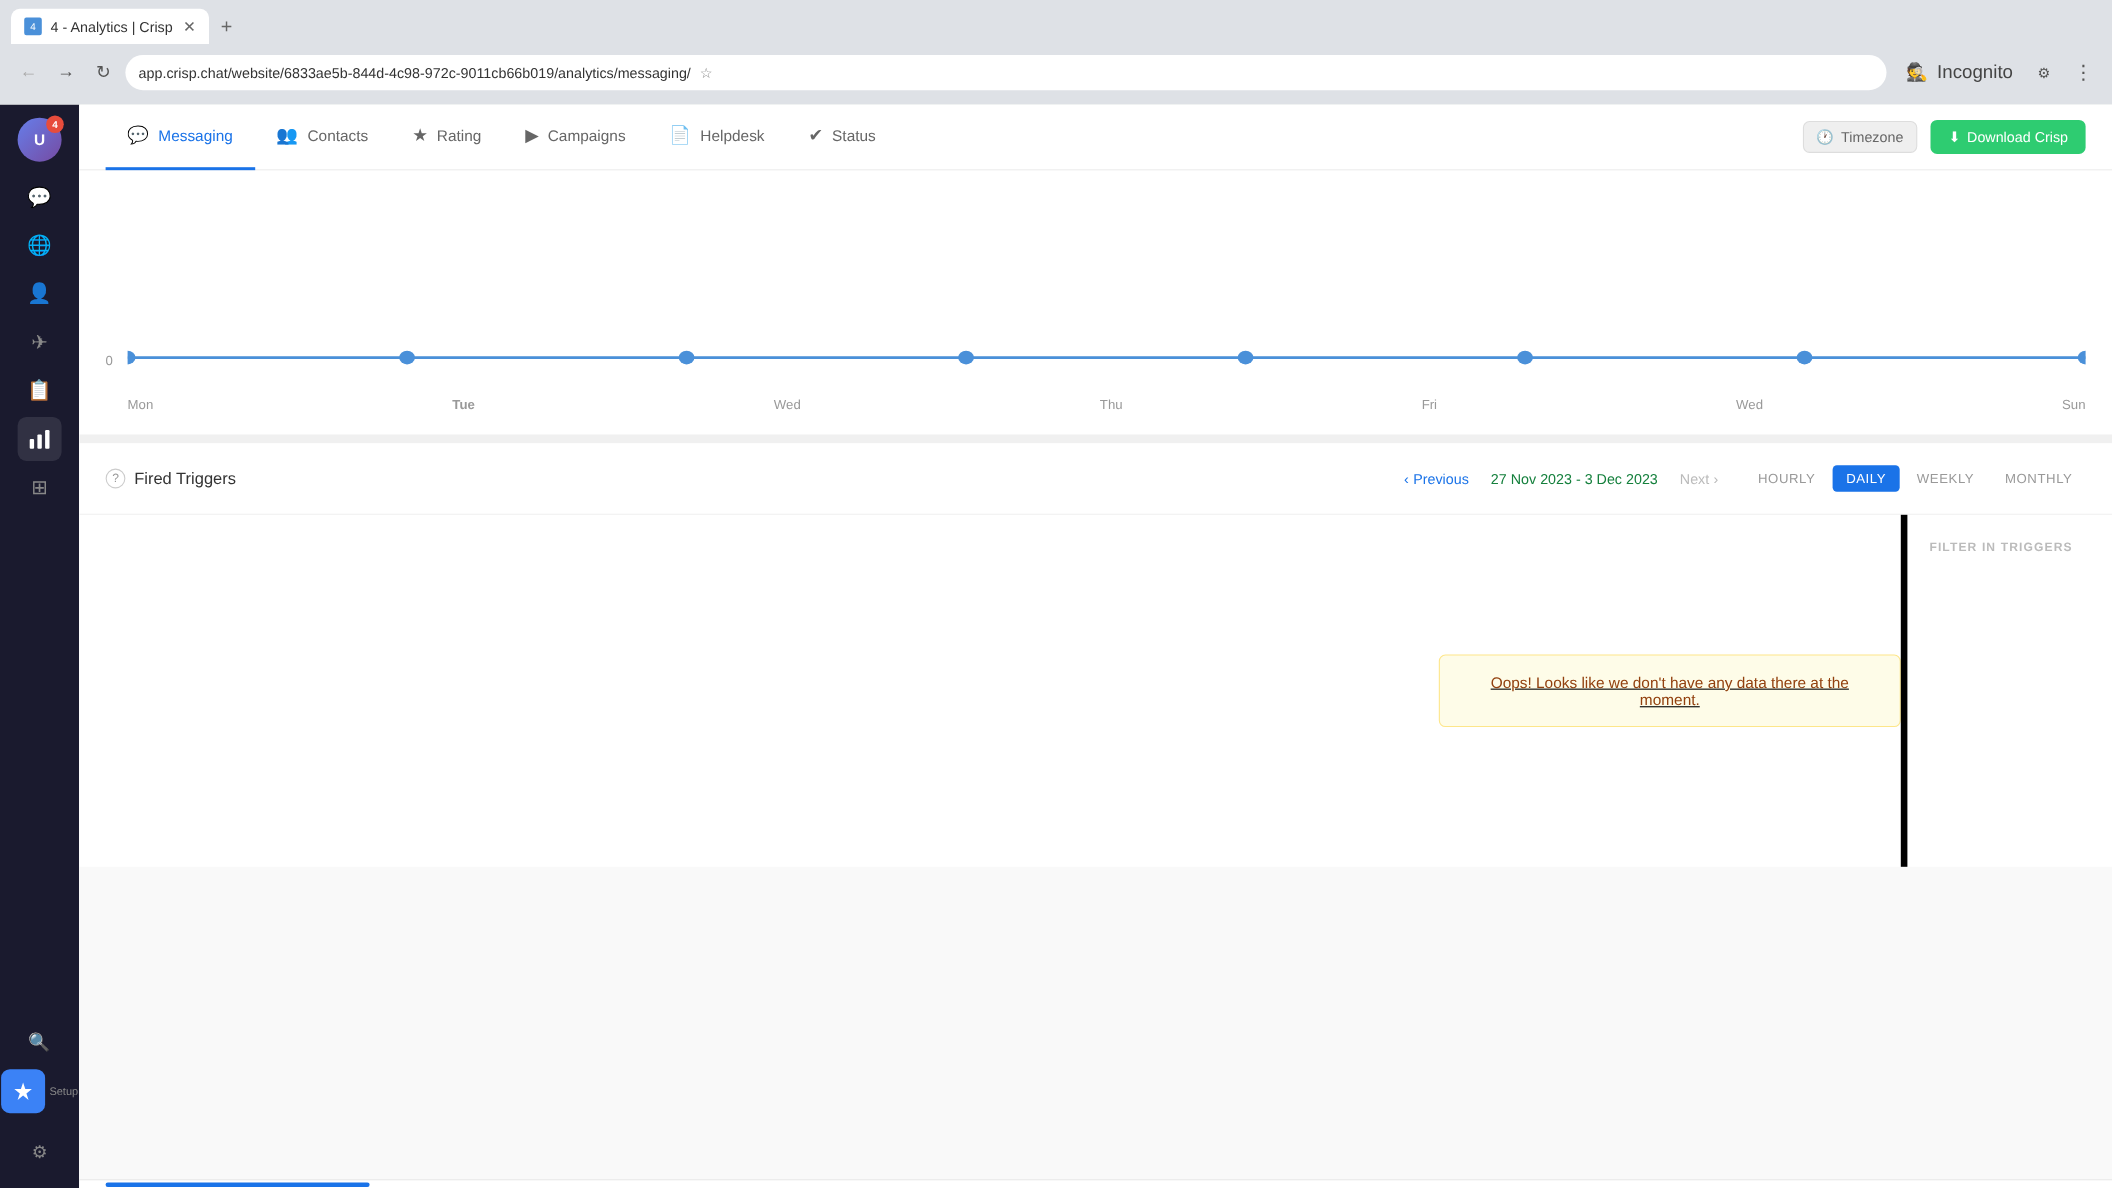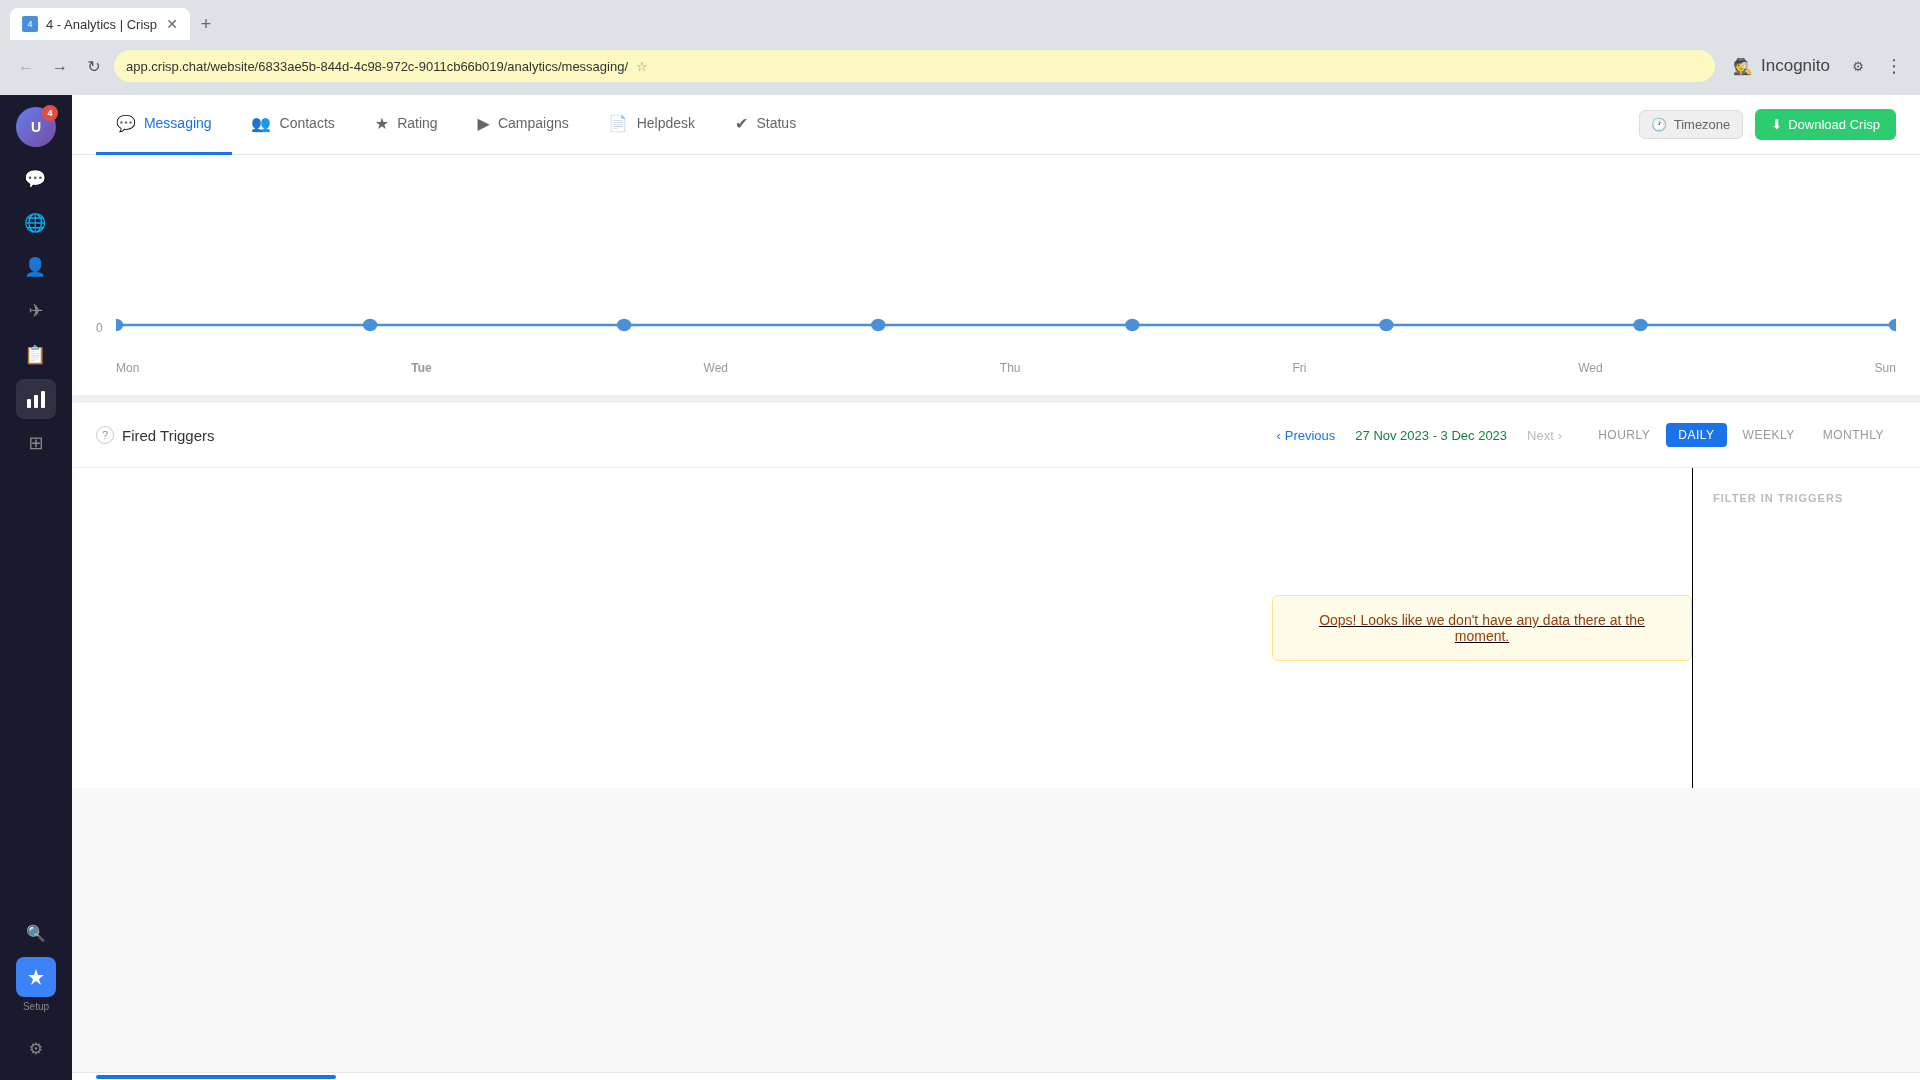--- a/index.html
+++ b/index.html
@@ -9,35 +9,35 @@
     .browser-chrome { background: #dee1e6; height: 95px; flex-shrink: 0; }
     .browser-tabs { display: flex; align-items: flex-end; padding: 8px 0 0 0; height: 40px; }
     .browser-tab { background: #fff; display: flex; align-items: center; gap: 8px; padding: 0 12px; height: 32px; border-radius: 8px 8px 0 0; min-width: 180px; font-size: 13px; color: #333; }
     .browser-tab .tab-favicon { width: 16px; height: 16px; background: #4a90d9; border-radius: 2px; display: flex; align-items: center; justify-content: center; color: white; font-size: 9px; flex-shrink: 0; }
     .browser-tab .tab-title { flex: 1; overflow: hidden; white-space: nowrap; text-overflow: ellipsis; }
     .browser-tab .tab-close { color: #666; cursor: pointer; font-size: 14px; }
     .browser-tab-new { width: 32px; height: 32px; display: flex; align-items: center; justify-content: center; font-size: 18px; color: #666; }
     .browser-nav { display: flex; align-items: center; gap: 6px; padding: 6px 12px; height: 52px; background: #dee1e6; }
     .nav-btn { width: 28px; height: 28px; display: flex; align-items: center; justify-content: center; color: #555; font-size: 16px; cursor: pointer; border-radius: 50%; }
     .nav-btn.disabled { color: #aaa; cursor: default; }
-    .address-bar { flex: 1; background: #fef9c3; border-radius: 20px; height: 32px; display: flex; align-items: center; padding: 0 12px; font-size: 13px; color: #333; border: none; }
+    .address-bar { flex: 1; background: #ffffff; border-radius: 20px; height: 32px; display: flex; align-items: center; padding: 0 12px; font-size: 13px; color: #333; border: none; }
     .address-bar-icons { display: flex; gap: 8px; align-items: center; margin-left: 8px; color: #666; font-size: 14px; }
     .incognito-area { display: flex; align-items: center; gap: 8px; margin-left: 12px; font-size: 13px; color: #444; }
 
     
     .app-layout { display: flex; flex: 1; overflow: hidden; }
 
     
     .sidebar { width: 72px; background: #1a1a2e; display: flex; flex-direction: column; align-items: center; padding: 12px 0; gap: 4px; flex-shrink: 0; }
     .sidebar-avatar { width: 40px; height: 40px; border-radius: 50%; background: linear-gradient(135deg, #667eea, #764ba2); display: flex; align-items: center; justify-content: center; color: white; font-size: 14px; font-weight: bold; position: relative; margin-bottom: 8px; }
     .sidebar-badge { position: absolute; top: -2px; right: -2px; background: #e74c3c; color: white; font-size: 9px; border-radius: 50%; width: 16px; height: 16px; display: flex; align-items: center; justify-content: center; }
     .sidebar-icon { width: 40px; height: 40px; display: flex; align-items: center; justify-content: center; color: #888; border-radius: 8px; cursor: pointer; font-size: 18px; }
     .sidebar-icon.active { color: #fff; background: rgba(255,255,255,0.1); }
     .sidebar-spacer { flex: 1; }
-    .sidebar-setup { display: flex; flex-direction: column; align-items: center; gap: 4px; cursor: pointer; }
+    .sidebar-setup { display: flex; flex-direction: row; align-items: center; gap: 4px; cursor: pointer; }
     .sidebar-setup-icon { width: 40px; height: 40px; display: flex; align-items: center; justify-content: center; background: #3b82f6; border-radius: 8px; color: white; font-size: 18px; }
     .sidebar-setup-label { color: #888; font-size: 10px; }
 
     
     .main-content { flex: 1; display: flex; flex-direction: column; background: #fff; overflow: hidden; }
 
     
     .top-nav { background: #fff; border-bottom: 1px solid #e8e8e8; display: flex; align-items: center; padding: 0 24px; height: 60px; flex-shrink: 0; }
     .top-nav-tabs { display: flex; gap: 0; flex: 1; }
     .nav-tab { display: flex; align-items: center; gap: 8px; padding: 0 20px; height: 60px; font-size: 14px; color: #666; cursor: pointer; border-bottom: 3px solid transparent; white-space: nowrap; }
@@ -65,21 +65,21 @@
     .date-range { font-size: 13px; color: #15803d; padding: 0 8px; }
     .nav-next { color: #bbb; font-size: 13px; cursor: default; display: flex; align-items: center; gap: 4px; }
     .period-buttons { display: flex; gap: 4px; margin-left: 24px; }
     .period-btn { padding: 5px 12px; font-size: 12px; border: none; background: none; color: #999; cursor: pointer; border-radius: 4px; font-weight: 500; letter-spacing: 0.5px; }
     .period-btn.active { background: #1a73e8; color: white; }
 
     
     .section-body { display: flex; min-height: 320px; }
     .section-main { flex: 1; display: flex; align-items: center; justify-content: flex-end; text-decoration: underline; }
     .empty-state { background: #fefce8; border: 1px solid #fde68a; border-radius: 6px; padding: 16px 24px; font-size: 14px; color: #92400e; max-width: 420px; text-align: center; }
-    .section-sidebar { width: 228px; border-left: 1px solid #000000; padding: 20px; flex-shrink: 0; }
+    .section-sidebar { width: 192px; border-left: 6px solid #000000; padding: 20px; flex-shrink: 0; }
     .filter-label { font-size: 11px; color: #bbb; letter-spacing: 1px; font-weight: 600; text-transform: uppercase; }
 
     
     .bottom-bar { background: #fff; border-top: 1px solid #e8e8e8; height: 8px; display: flex; align-items: center; padding: 0 24px; flex-shrink: 0; }
     .scroll-indicator { height: 4px; width: 240px; background: #1a73e8; border-radius: 2px; }
   </style>
 </head>
 <body>
 
 <div class="browser-chrome">

